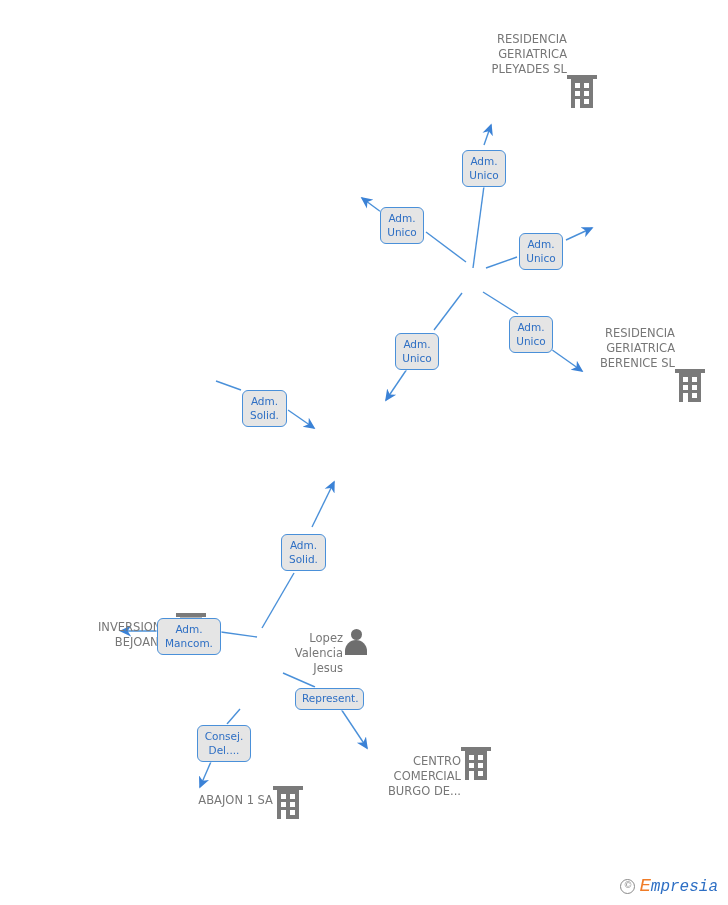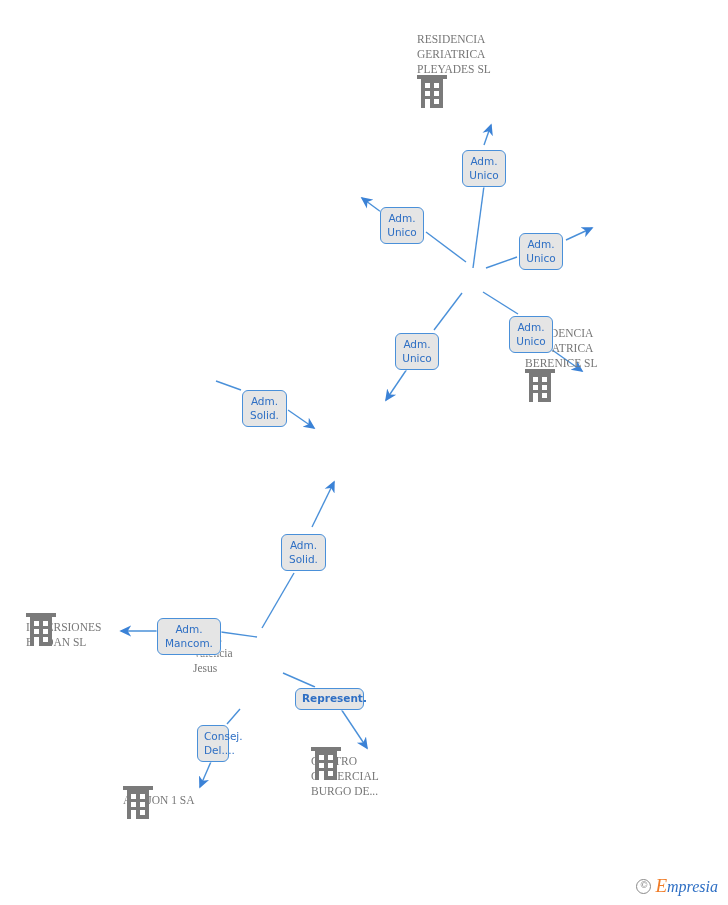--- a/index.html
+++ b/index.html
@@ -5,21 +5,21 @@
   html,body{margin:0;padding:0;background:#ffffff;}
   body{
     width:728px;height:905px;position:relative;overflow:hidden;
     font-family:"DejaVu Sans","Liberation Sans",sans-serif;
     -webkit-font-smoothing:antialiased;
   }
   #graph{position:absolute;inset:0;width:728px;height:905px;}
   svg.edges{position:absolute;left:0;top:0;width:728px;height:905px;pointer-events:none;}
 
   
-  .node{position:absolute;width:150px;margin-left:-75px;text-align:left;font-family:Liberation Serif, serif;}
+  .node{position:absolute;width:150px;margin-left:-75px;text-align:right;}
   .node .caption{
     font-size:11.5px;line-height:15px;color:#777777;white-space:pre-line;
   }
   .node.focus .caption{color:#555555;font-weight:bold;letter-spacing:.4px;}
   .node .glyph{display:block;margin:0 auto;}
   .node.cap-above .caption{margin-bottom:2px;}
   .node.cap-below .caption{margin-top:3px;}
 
   
   .bld{position:relative;width:30px;height:34px;}
@@ -45,21 +45,21 @@
     padding:4px 6px;white-space:pre-line;
     box-shadow:0 0 0 .5px rgba(255,255,255,.9);
   }
 
   
   .watermark{position:absolute;right:10px;bottom:8px;display:flex;align-items:center;gap:4px;}
   .watermark .cmark{
     width:13px;height:13px;border:1.4px solid #8a8a8a;border-radius:50%;
     color:#8a8a8a;font-size:9px;line-height:11px;text-align:center;font-family:"DejaVu Serif",serif;
   }
-  .watermark .wtext{font-family:Liberation Serif, serif;font-style:italic;font-size:16px;color:#2e6fc4;}
+  .watermark .wtext{font-family:Liberation Mono, monospace;font-style:italic;font-size:16px;color:#2e6fc4;}
   .watermark .wtext .e{color:#f07c27;font-size:19px;}
 </style>
 </head>
 <body>
 
 <div id="graph">
 
   <svg class="edges" viewBox="0 0 728 905">
     <defs>
       <marker id="ah" markerWidth="9" markerHeight="9" refX="7.2" refY="4.5" orient="auto">
@@ -180,22 +180,22 @@
   <div class="elabel" style="left:395px;top:333px;width:44px;">Adm.
 Unico</div>
   <div class="elabel" style="left:509px;top:316px;width:44px;">Adm.
 Unico</div>
   <div class="elabel" style="left:242px;top:390px;width:45px;">Adm.
 Solid.</div>
   <div class="elabel" style="left:281px;top:534px;width:45px;">Adm.
 Solid.</div>
   <div class="elabel" style="left:157px;top:618px;width:64px;">Adm.
 Mancom.</div>
-  <div class="elabel" style="left:197px;top:725px;width:32px;">Consej.
+  <div class="elabel" style="left:197px;top:725px;width:54px;">Consej.
 Del....</div>
-  <div class="elabel" style="left:295px;top:688px;width:69px;padding:3px 6px;font-weight:bold;">Represent.</div>
+  <div class="elabel" style="left:295px;top:688px;width:69px;padding:3px 6px;">Represent.</div>
 
   <div class="watermark">
     <span class="cmark">©</span>
     <span class="wtext"><span class="e">E</span><span>mpresia</span></span>
   </div>
 
 </div>
 
 </body></html>

